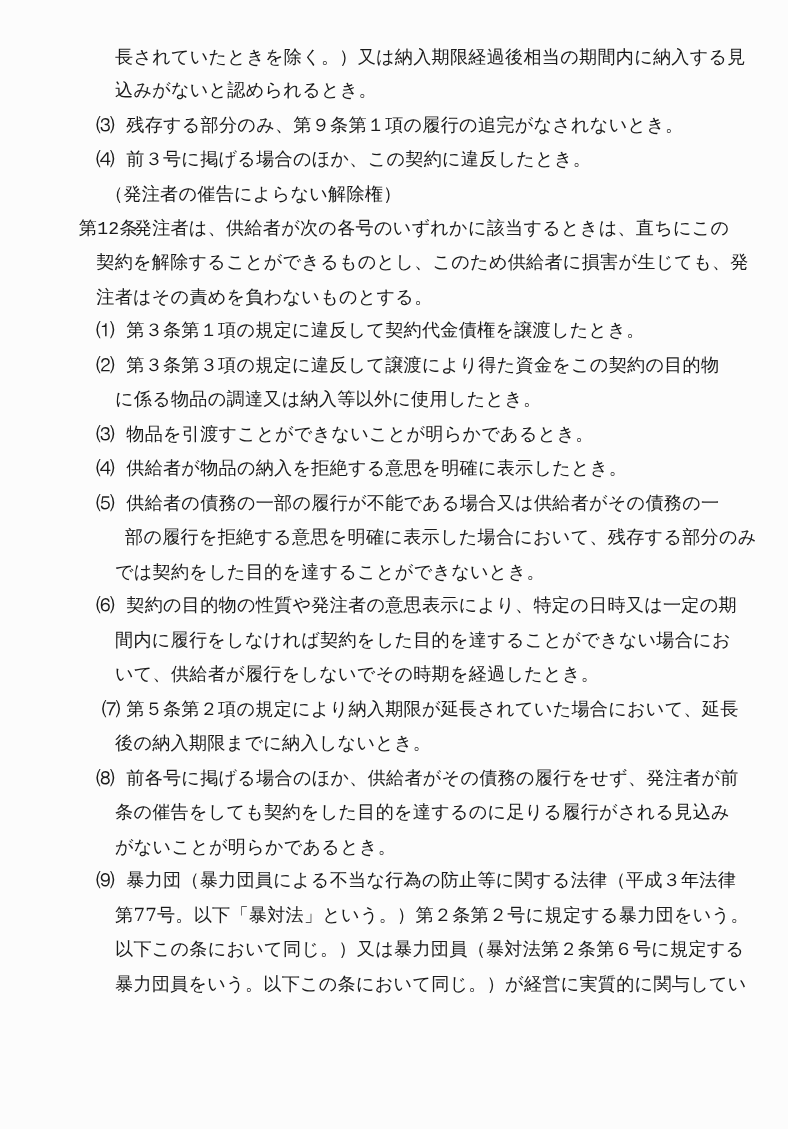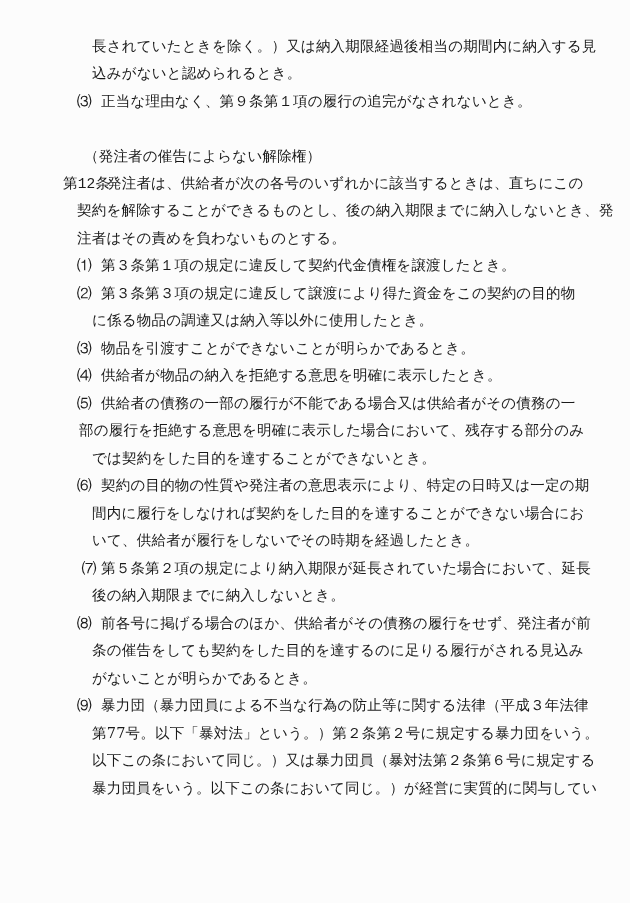--- a/index.html
+++ b/index.html
@@ -21,29 +21,32 @@
 </style>
 </head>
 <body>
 
 <div class="page">
 
   <div class="line" style="left:92px; top:36px;">長されていたときを除く。）又は納入期限経過後相当の期間内に納入する見</div>
   <div class="line" style="left:92px; top:63px;">込みがないと認められるとき。</div>
 
   <div class="line" style="left:77px; top:91px;">
-    <span class="num">⑶</span><span>正当な理由なく、第９条第１項の履行の追完がなされないとき。</span>
+    <span class="num">⑶</span><span>残存する部分のみ、第９条第１項の履行の追完がなされないとき。</span>
+  </div>
+  <div class="line" style="left:77px; top:118px;">
+    <span class="num">⑷</span><span>前３号に掲げる場合のほか、この契約に違反したとき。</span>
   </div>
 
   <div class="line" style="left:84px; top:146px;">（発注者の催告によらない解除権）</div>
 
   <div class="line" style="left:63px; top:173px;">
     <span class="art">第12条</span><span>発注者は、供給者が次の各号のいずれかに該当するときは、直ちにこの</span>
   </div>
-  <div class="line" style="left:77px; top:200px;">契約を解除することができるものとし、後の納入期限までに納入しないとき、発</div>
+  <div class="line" style="left:77px; top:200px;">契約を解除することができるものとし、このため供給者に損害が生じても、発</div>
   <div class="line" style="left:77px; top:228px;">注者はその責めを負わないものとする。</div>
 
   <div class="line" style="left:77px; top:255px;">
     <span class="num">⑴</span><span>第３条第１項の規定に違反して契約代金債権を譲渡したとき。</span>
   </div>
 
   <div class="line" style="left:77px; top:283px;">
     <span class="num">⑵</span><span>第３条第３項の規定に違反して譲渡により得た資金をこの契約の目的物</span>
   </div>
   <div class="line" style="left:92px; top:310px;">に係る物品の調達又は納入等以外に使用したとき。</div>
@@ -52,21 +55,21 @@
     <span class="num">⑶</span><span>物品を引渡すことができないことが明らかであるとき。</span>
   </div>
 
   <div class="line" style="left:77px; top:365px;">
     <span class="num">⑷</span><span>供給者が物品の納入を拒絶する意思を明確に表示したとき。</span>
   </div>
 
   <div class="line" style="left:77px; top:393px;">
     <span class="num">⑸</span><span>供給者の債務の一部の履行が不能である場合又は供給者がその債務の一</span>
   </div>
-  <div class="line" style="left:79px; top:420px;">部の履行を拒絶する意思を明確に表示した場合において、残存する部分のみ</div>
+  <div class="line" style="left:100px; top:420px;">部の履行を拒絶する意思を明確に表示した場合において、残存する部分のみ</div>
   <div class="line" style="left:92px; top:448px;">では契約をした目的を達することができないとき。</div>
 
   <div class="line" style="left:77px; top:475px;">
     <span class="num">⑹</span><span>契約の目的物の性質や発注者の意思表示により、特定の日時又は一定の期</span>
   </div>
   <div class="line" style="left:92px; top:503px;">間内に履行をしなければ契約をした目的を達することができない場合にお</div>
   <div class="line" style="left:92px; top:530px;">いて、供給者が履行をしないでその時期を経過したとき。</div>
 
   <div class="line" style="left:77px; top:558px;text-align:center;">
     <span class="num">⑺</span><span>第５条第２項の規定により納入期限が延長されていた場合において、延長</span>

